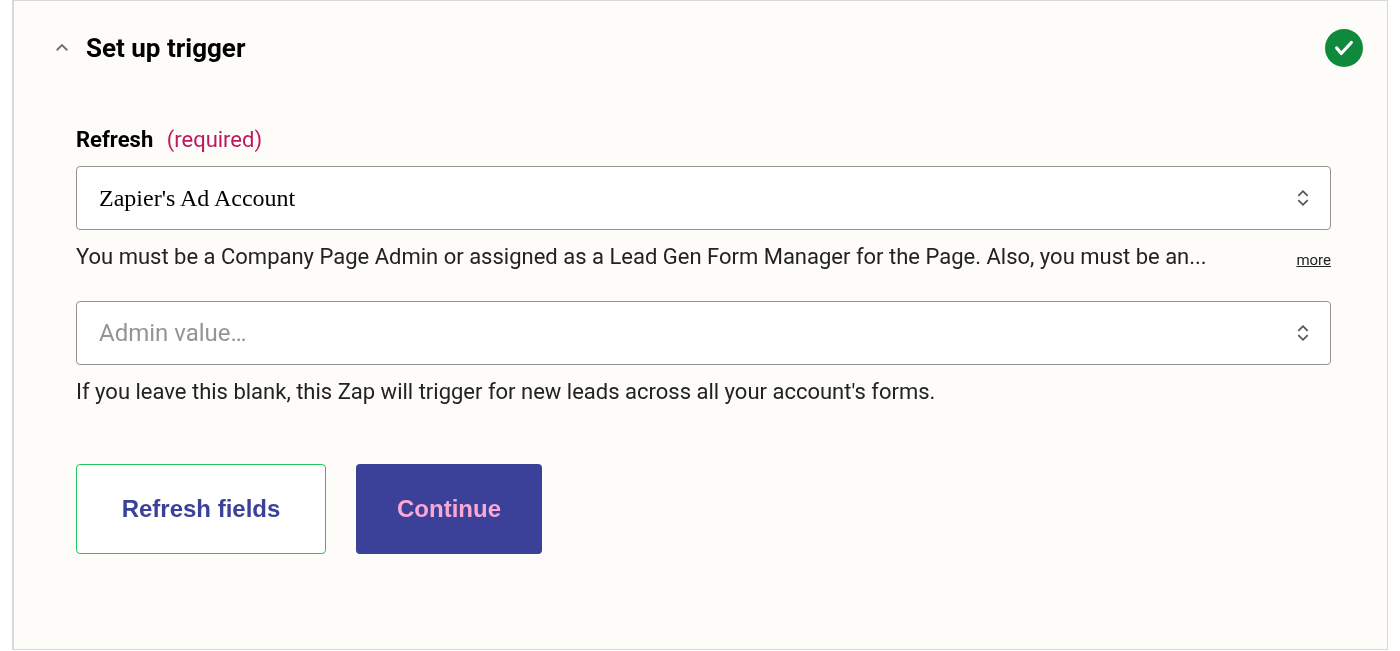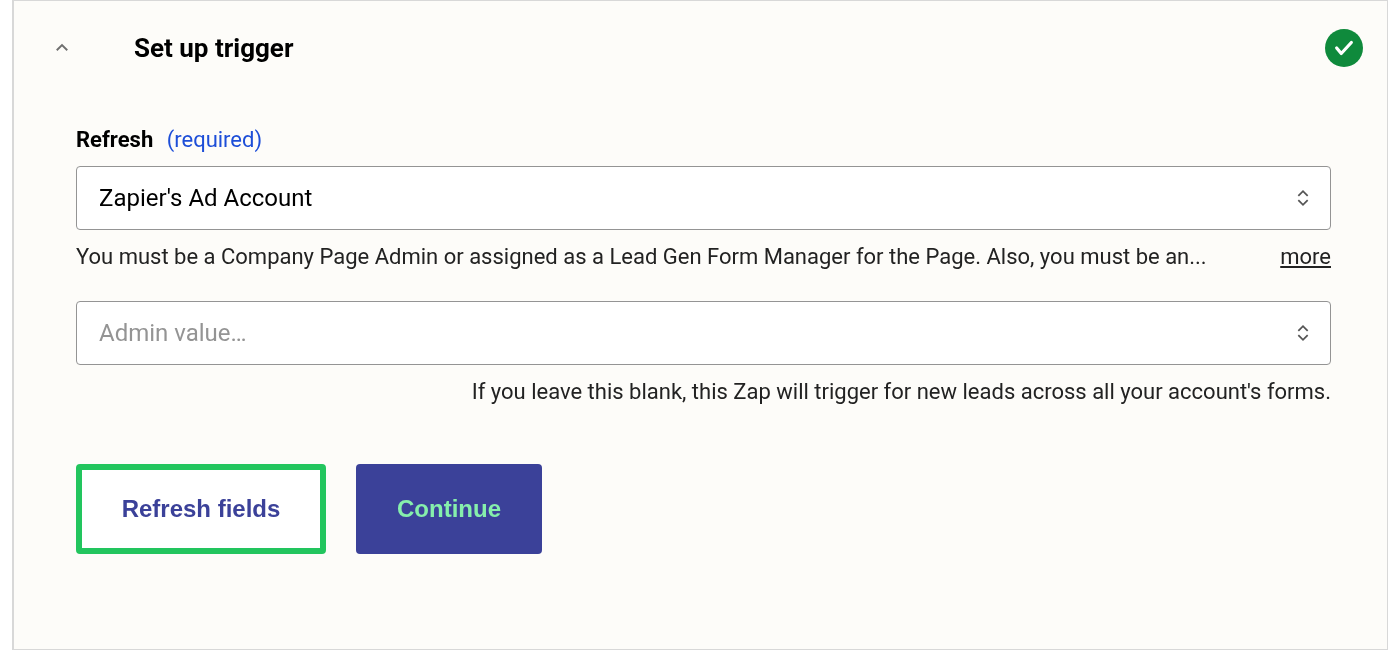--- a/index.html
+++ b/index.html
@@ -20,21 +20,20 @@
     margin-left: 12px;
     margin-right: 12px;
     background: #fdfcf9;
     position: relative;
     padding: 28px 0 0 0;
   }
   .header-row {
     display: flex;
     align-items: center;
     padding: 0 24px 0 38px;
-    gap: 48px;
   }
   .chevron-up {
     width: 20px;
     height: 20px;
     margin-right: 14px;
     display: inline-flex;
     align-items: center;
     justify-content: center;
     color: #6f6f6f;
   }
@@ -54,33 +53,33 @@
   }
   .form-body {
     padding: 60px 56px 0 62px;
   }
   .field-block { margin-bottom: 32px; }
   .label-row {
     font-size: 22px;
     margin-bottom: 14px;
   }
   .label-strong { font-weight: 700; }
-  .label-sub { font-weight: 400; color: #1d4ed8; margin-left: 8px; }
+  .label-sub { font-weight: 400; color: #be185d; margin-left: 8px; }
   .select {
     border: 1px solid #949494;
     border-radius: 4px;
     height: 64px;
     display: flex;
     align-items: center;
     padding: 0 20px 0 22px;
     font-size: 24px;
     background: #fff;
     cursor: pointer;
   }
-  .select .value { flex: 1; }
+  .select .value { flex: 1; font-family: Liberation Serif, serif; }
   .select .placeholder { color: #949494; flex: 1; }
   .updown {
     display: inline-flex;
     flex-direction: column;
     align-items: center;
     justify-content: center;
     color: #555;
     gap: 0;
   }
   .helper-row {
@@ -88,54 +87,53 @@
     align-items: flex-end;
     margin-top: 14px;
     font-size: 22px;
     color: #222;
   }
   .helper-text { flex: 1; white-space: nowrap; overflow: hidden; text-overflow: ellipsis; }
   .more-link {
     text-decoration: underline;
     margin-left: 40px;
     cursor: pointer;
-    font-size: 22px;
+    font-size: 15px;
   }
   .helper-plain {
     margin-top: 14px;
     font-size: 22px;
     color: #222;
-    text-align: right;
   }
   .button-row {
     display: flex;
     gap: 30px;
     margin-top: 60px;
   }
   .btn {
     height: 90px;
     border-radius: 4px;
     font-size: 24px;
     font-weight: 600;
     cursor: pointer;
     display: inline-flex;
     align-items: center;
     justify-content: center;
     padding: 0 32px;
   }
   .btn-outline {
-    border: 6px solid #22c55e;
+    border: 1px solid #22c55e;
     background: #fff;
     color: #3b4199;
     width: 250px;
   }
   .btn-primary {
     border: none;
     background: #3b4199;
-    color: #86efac;
+    color: #f9a8d4;
     width: 186px;
   }
 </style>
 </head>
 <body>
 
 <div class="outer">
 
   <div class="header-row">
     <span class="chevron-up">

